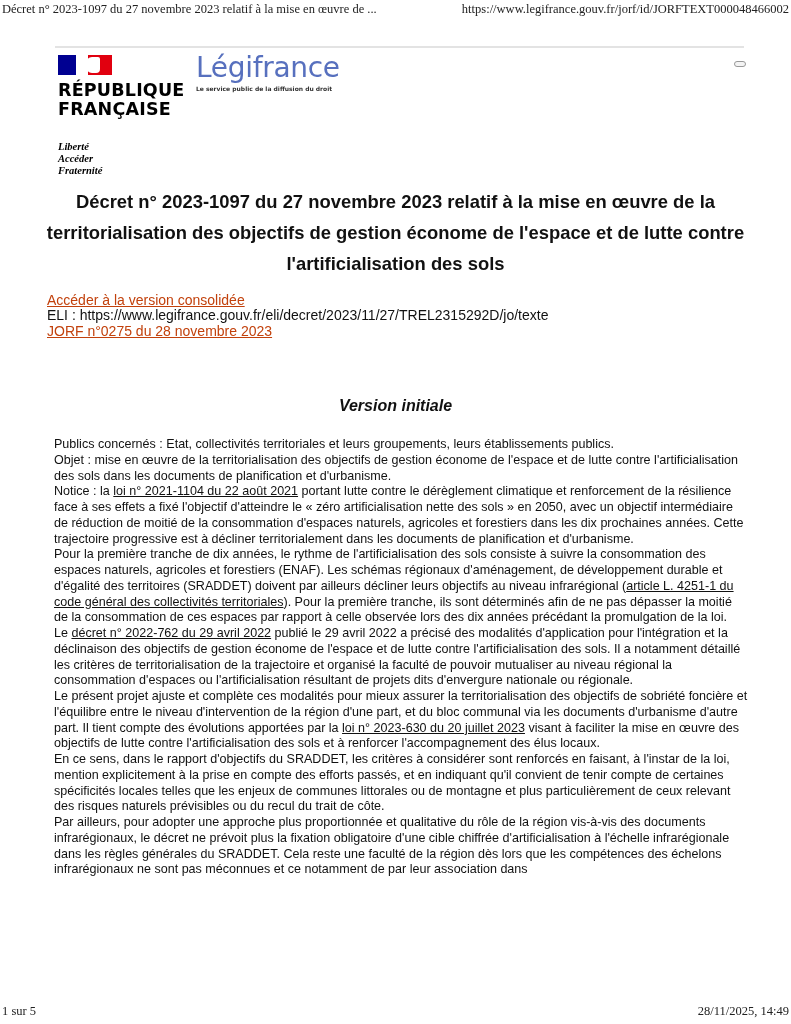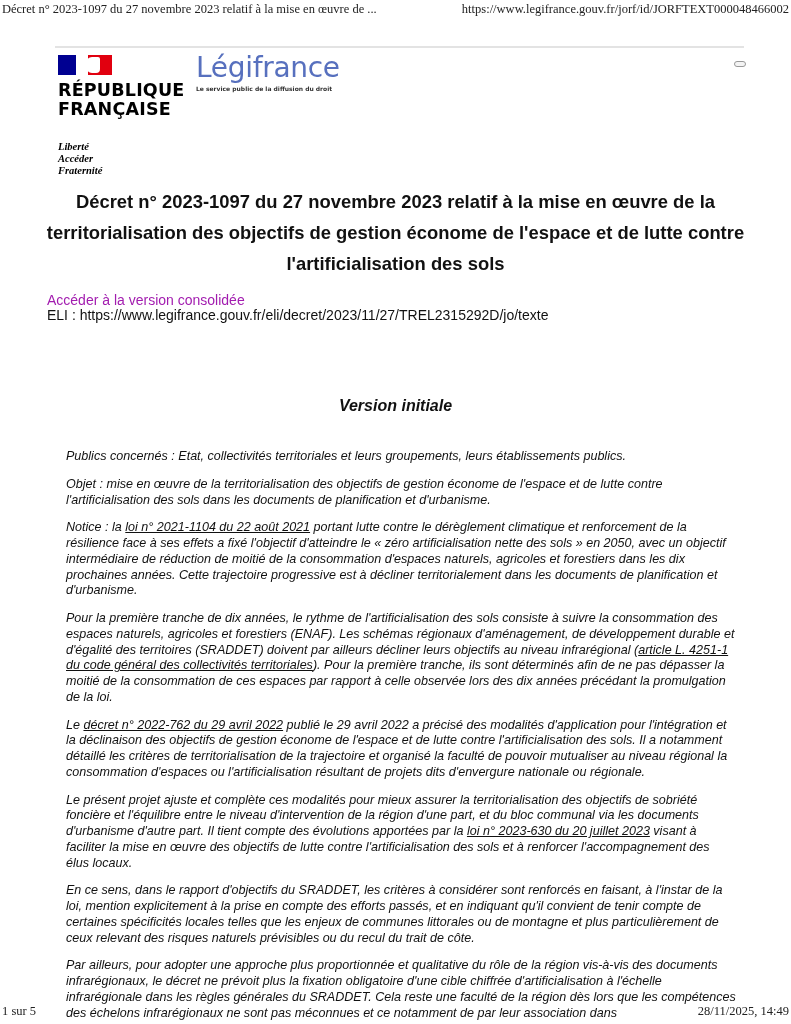--- a/index.html
+++ b/index.html
@@ -27,29 +27,29 @@
 
   .legifrance { position: absolute; left: 196px; top: 52px; }
   .legifrance .brand { font-family: "DejaVu Sans", sans-serif; font-size: 28px; color: #5770be; letter-spacing: -0.3px; line-height: 32px; }
   .legifrance .tagline { font-family: "DejaVu Sans", sans-serif; font-size: 6px; color: #333; margin-top: 1px; font-weight: bold; }
 
   .doc-title { position: absolute; left: 40px; top: 186px; width: 711px; text-align: center;
     font-family: "Liberation Sans", sans-serif; font-weight: bold; font-size: 18.4px; line-height: 31px; color: #111; }
 
   .meta { position: absolute; left: 47px; top: 293px; width: 700px;
     font-family: "Liberation Sans", sans-serif; font-size: 14px; line-height: 15.3px; color: #111; }
-  .meta a { color: #a21caf; }
+  .meta a { color: #c2410c; text-decoration: underline; }
   .meta div { white-space: nowrap; }
 
   .version { position: absolute; left: 0; width: 791px; top: 397px; text-align: center;
     font-family: "Liberation Sans", sans-serif; font-weight: bold; font-size: 16px; color: #111; font-style: italic; }
 
   .notice { position: absolute; left: 54px; top: 437px; width: 694px;
     font-family: "Liberation Sans", sans-serif; font-size: 12.55px; line-height: 15.75px; color: #111; }
-  .notice p { margin: 12px; font-style: italic; }
+  .notice p { margin: 0; }
   .notice a { color: #111; text-decoration: underline; }
 </style>
 </head>
 <body>
 
 <div class="print-header">
   <span class="title">Décret n° 2023-1097 du 27 novembre 2023 relatif à la mise en œuvre de ...</span>
   <span class="url">https://www.legifrance.gouv.fr/jorf/id/JORFTEXT000048466002</span>
 </div>
 
@@ -78,20 +78,21 @@
 <div class="legifrance">
   <div class="brand">Légifrance</div>
   <div class="tagline">Le service public de la diffusion du droit</div>
 </div>
 
 <h1 class="doc-title" style="margin:0">Décret n° 2023-1097 du 27 novembre 2023 relatif à la mise en œuvre de la territorialisation des objectifs de gestion économe de l'espace et de lutte contre l'artificialisation des sols</h1>
 
 <div class="meta">
   <div><a>Accéder à la version consolidée</a></div>
   <div>ELI : https://www.legifrance.gouv.fr/eli/decret/2023/11/27/TREL2315292D/jo/texte</div>
+  <div><a>JORF n°0275 du 28 novembre 2023</a></div>
 </div>
 
 <div class="version">Version initiale</div>
 
 <div class="notice">
   <p>Publics concernés : Etat, collectivités territoriales et leurs groupements, leurs établissements publics.</p>
   <p>Objet : mise en œuvre de la territorialisation des objectifs de gestion économe de l'espace et de lutte contre l'artificialisation des sols dans les documents de planification et d'urbanisme.</p>
   <p><span>Notice : la </span><a>loi n° 2021-1104 du 22 août 2021</a><span> portant lutte contre le dérèglement climatique et renforcement de la résilience face à ses effets a fixé l'objectif d'atteindre le « zéro artificialisation nette des sols » en 2050, avec un objectif intermédiaire de réduction de moitié de la consommation d'espaces naturels, agricoles et forestiers dans les dix prochaines années. Cette trajectoire progressive est à décliner territorialement dans les documents de planification et d'urbanisme.</span></p>
   <p><span>Pour la première tranche de dix années, le rythme de l'artificialisation des sols consiste à suivre la consommation des espaces naturels, agricoles et forestiers (ENAF). Les schémas régionaux d'aménagement, de développement durable et d'égalité des territoires (SRADDET) doivent par ailleurs décliner leurs objectifs au niveau infrarégional (</span><a>article L. 4251-1 du code général des collectivités territoriales</a><span>). Pour la première tranche, ils sont déterminés afin de ne pas dépasser la moitié de la consommation de ces espaces par rapport à celle observée lors des dix années précédant la promulgation de la loi.</span></p>
   <p><span>Le </span><a>décret n° 2022-762 du 29 avril 2022</a><span> publié le 29 avril 2022 a précisé des modalités d'application pour l'intégration et la déclinaison des objectifs de gestion économe de l'espace et de lutte contre l'artificialisation des sols. Il a notamment détaillé les critères de territorialisation de la trajectoire et organisé la faculté de pouvoir mutualiser au niveau régional la consommation d'espaces ou l'artificialisation résultant de projets dits d'envergure nationale ou régionale.</span></p>

